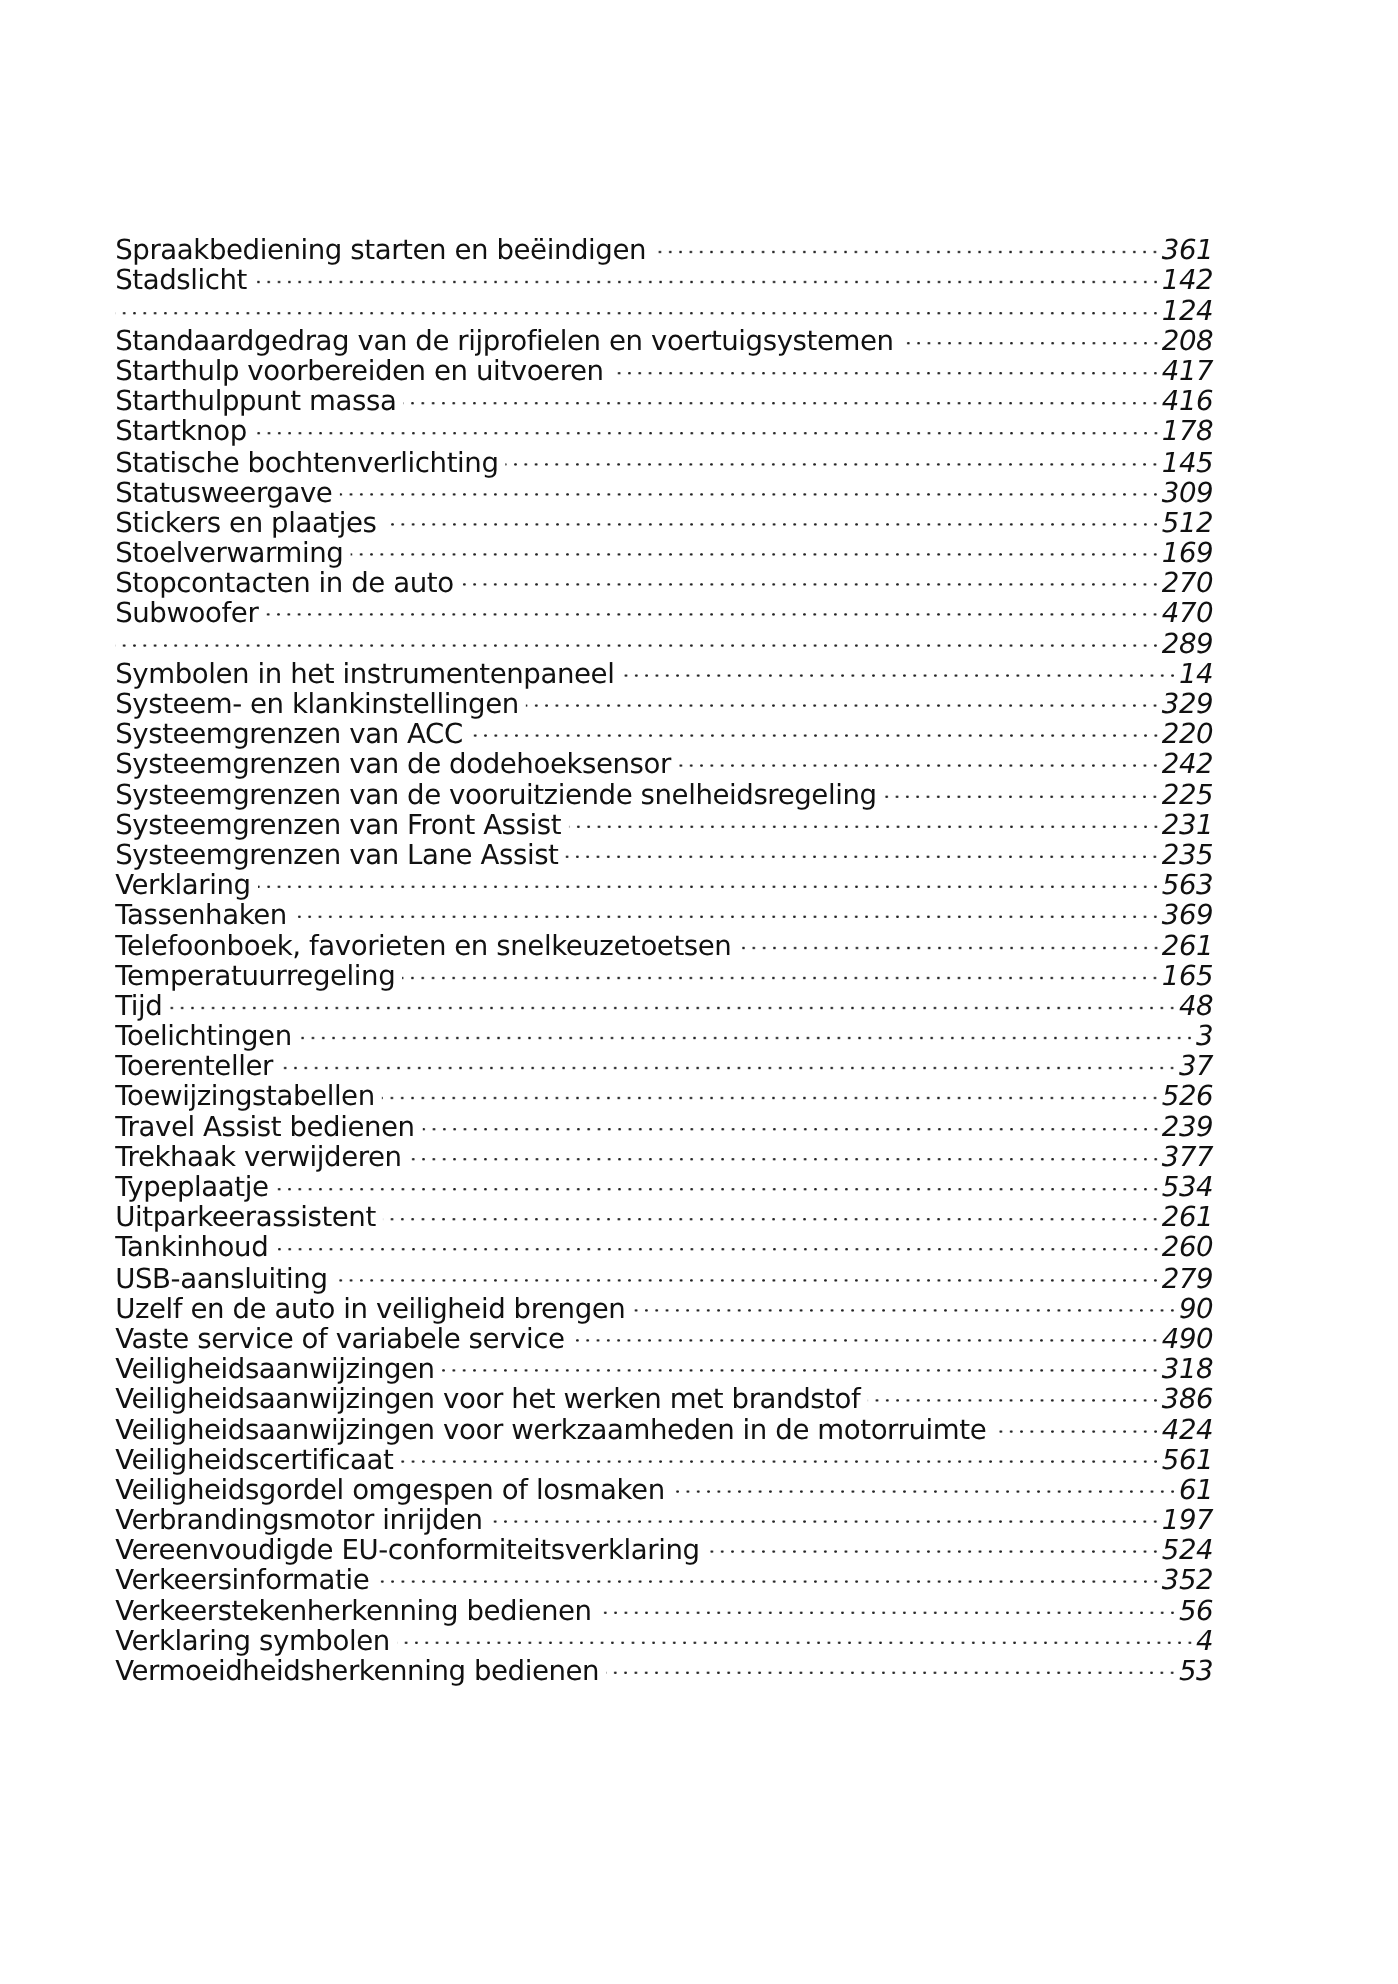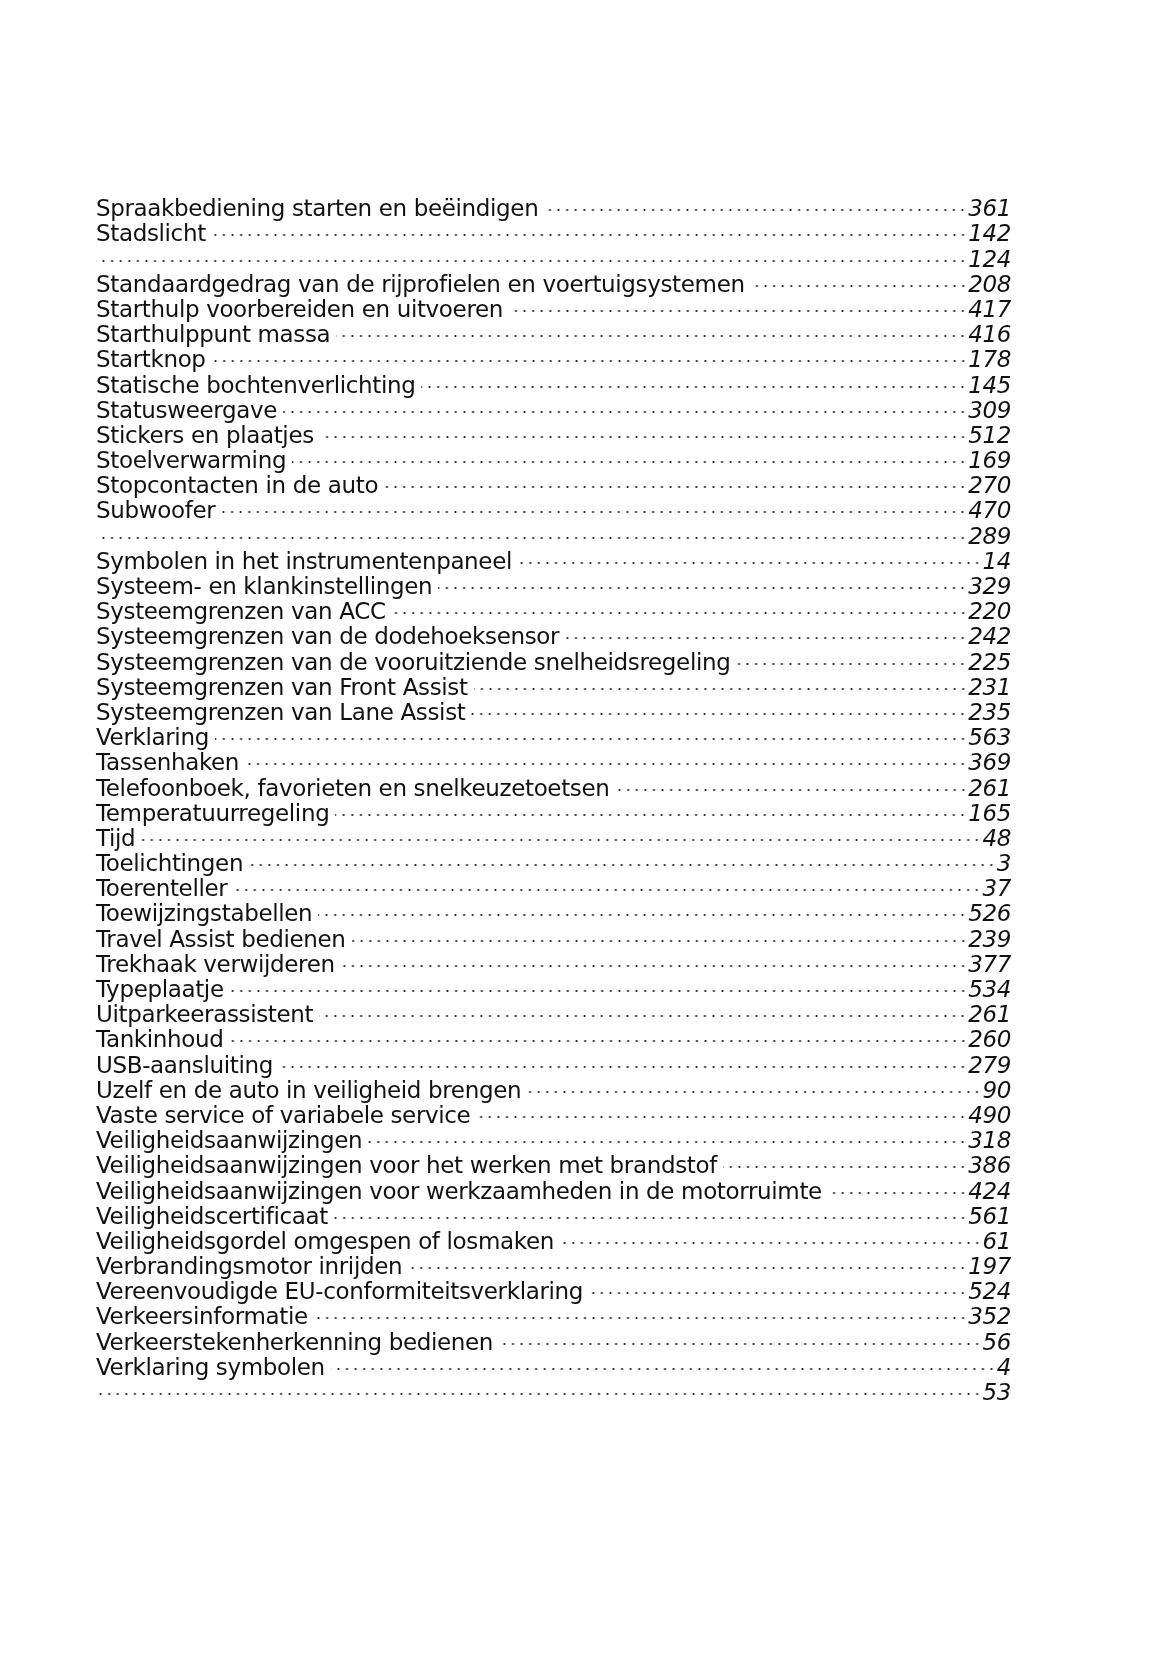--- a/index.html
+++ b/index.html
@@ -293,16 +293,17 @@
     <span class="entry-term">Verkeerstekenherkenning bedienen</span>
     <span class="entry-leader"></span>
     <span class="entry-page">56</span>
   </li>
     <li class="index-entry">
     <span class="entry-term">Verklaring symbolen</span>
     <span class="entry-leader"></span>
     <span class="entry-page">4</span>
   </li>
     <li class="index-entry">
+    <span class="entry-term">Vermoeidheidsherkenning bedienen</span>
     <span class="entry-leader"></span>
     <span class="entry-page">53</span>
   </li>
   </ul>
 
 </body></html>

